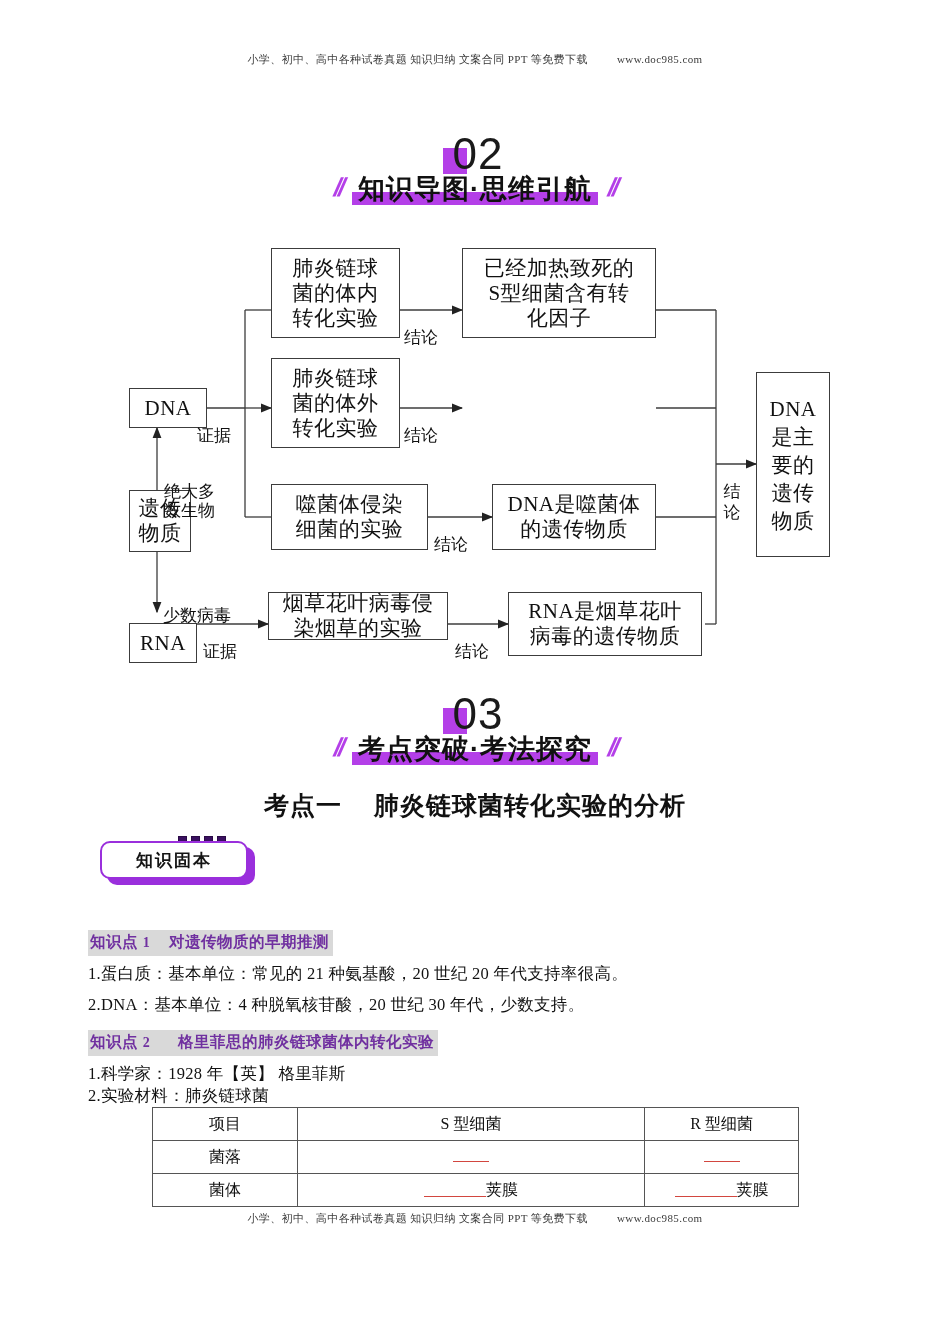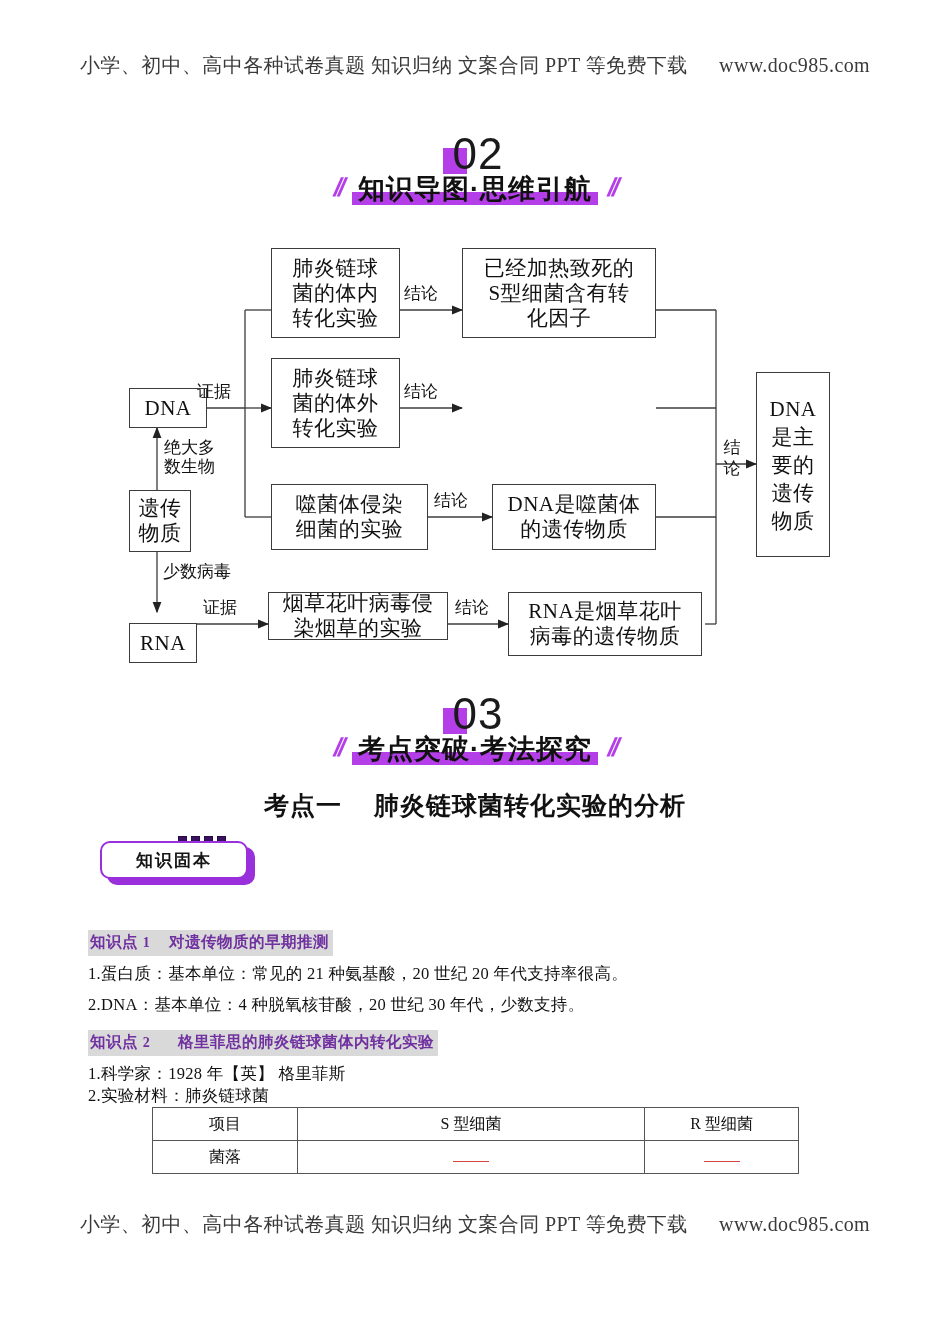--- a/index.html
+++ b/index.html
@@ -12,21 +12,21 @@
     color: #111;
     position: relative;
     overflow: hidden;
   }
 
   
   .runhead, .runfoot {
     position: absolute;
     left: 0; right: 0;
     text-align: center;
-    font-size: 20px;
+    font-size: 11px;
     color: #3a3a3a;
     letter-spacing: .4px;
     white-space: nowrap;
   }
   .runhead { top: 52px; }
   .runfoot { top: 1211px; }
   .runhead .url, .runfoot .url {
     margin-left: 26px;
     font-family: "Liberation Serif", serif;
   }
@@ -113,20 +113,21 @@
   }
   .nodebox .inner { padding: 0 3px; }
   .edgelabel {
     position: absolute;
     font-size: 17px;
     line-height: 19px;
     color: #111;
     background: transparent;
     text-align: center;
     white-space: nowrap;
+    margin-top: 44px;
   }
   .edgelabel.stack { white-space: normal; width: 20px; }
 
   
   .kaodian {
     position: absolute;
     left: 0; right: 0;
     text-align: center;
     font-family: "Liberation Sans", sans-serif;
     font-weight: 700;
@@ -395,19 +396,24 @@
       <tr>
     <td class="c1">项目</td>
     <td class="c2">S 型细菌</td>
     <td class="c3">R 型细菌</td>
   </tr>
   <tr>
     <td class="c1">菌落</td>
     <td class="c2"><span class="blank-s"></span><span></span></td>
     <td class="c3"><span class="blank-s"></span><span></span></td>
   </tr>
+  <tr>
+    <td class="c1">菌体</td>
+    <td class="c2"><span class="blank-m"></span><span>荚膜</span></td>
+    <td class="c3"><span class="blank-m"></span><span>荚膜</span></td>
+  </tr>
 </tbody>
   </table>
 
 <div class="runfoot">
   <span>小学、初中、高中各种试卷真题 知识归纳 文案合同 PPT 等免费下载</span>
   <span class="url">www.doc985.com</span>
 </div>
 
 </body></html>

